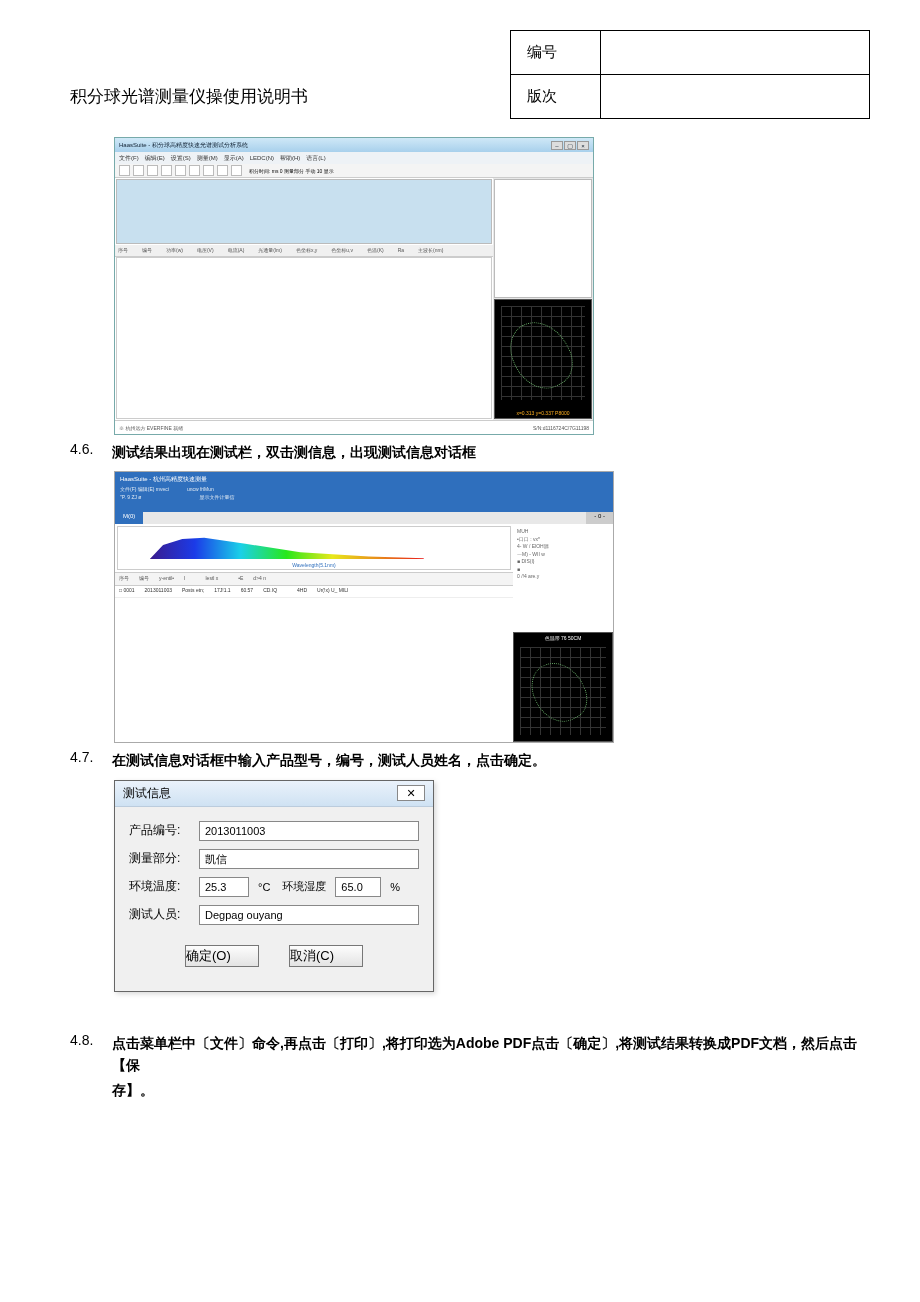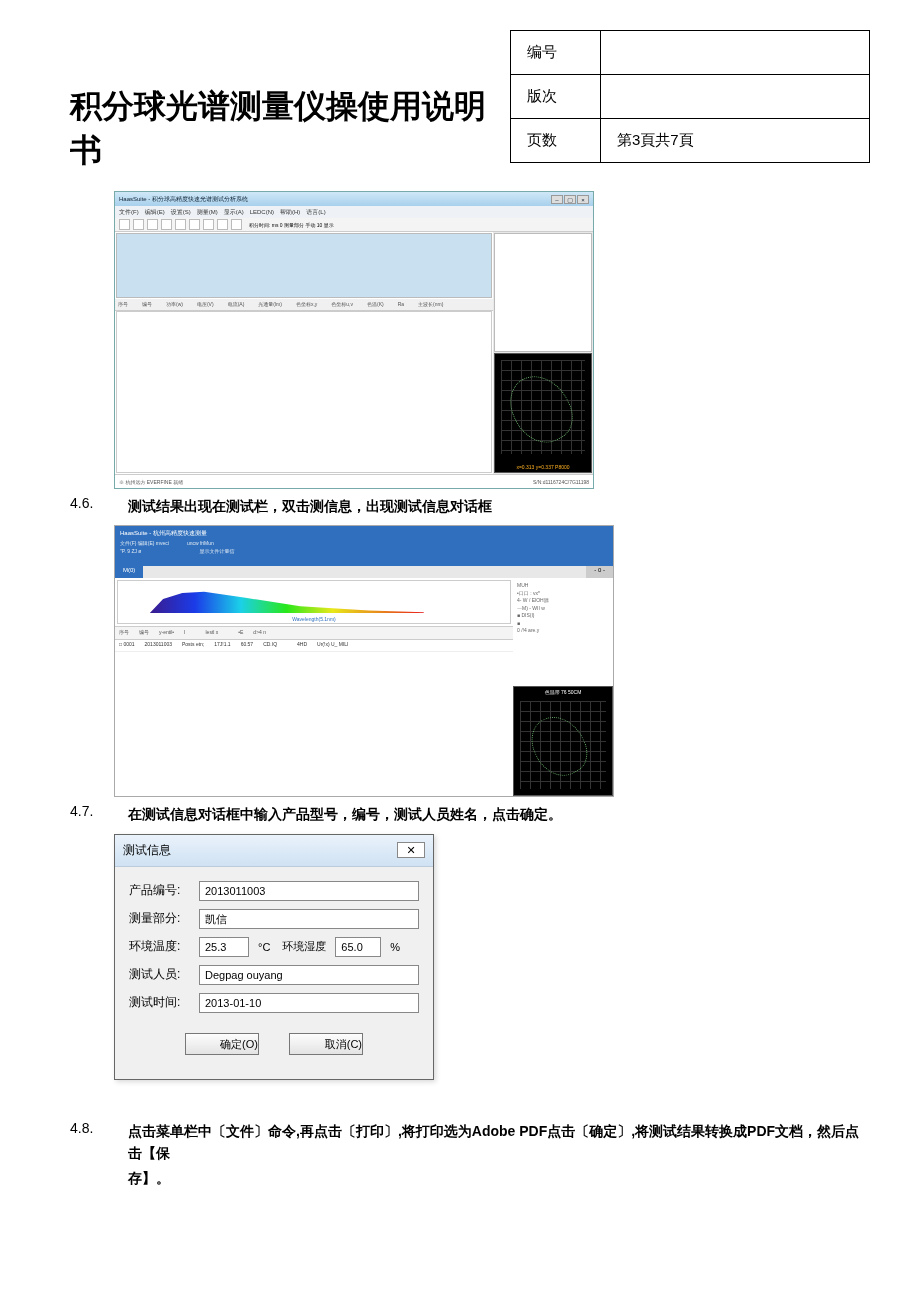--- a/index.html
+++ b/index.html
@@ -4,26 +4,26 @@
 <style>
   * { box-sizing: border-box; margin: 0; padding: 0; }
   body {
     background: #fff;
     font-family: "Microsoft YaHei", Arial, sans-serif;
     color: #000;
     width: 920px;
     padding: 30px 50px 40px 70px;
   }
   .header-row { display: flex; align-items: flex-start; gap: 20px; margin-bottom: 18px; }
-  .doc-title { font-size: 32px; font-weight: bold; flex: 1; padding-top: 55px; }
+  .doc-title { font-size: 17px; font-weight: normal; flex: 1; padding-top: 55px; }
   .meta-table { border-collapse: collapse; width: 360px; }
   .meta-table td { border: 1px solid #000; padding: 12px 16px; font-size: 15px; }
   .meta-table td.label { width: 90px; }
   .section { margin-bottom: 16px; }
-  .step-line { font-size: 14px; margin: 6px 0 8px 0; display: flex; gap: 26px; }
+  .step-line { font-size: 14px; margin: 6px 0 8px 0; display: flex; gap: 10px; }
   .step-num { width: 32px; }
   .step-txt { flex: 1; line-height: 1.6; font-weight: bold; }
   
   .shot1 {
     width: 480px; height: 298px; margin-left: 44px;
     border: 1px solid #7aa; background: #e8e8e8;
     display: flex; flex-direction: column; font-size: 6px;
   }
   .shot1-titlebar { height: 14px; background: linear-gradient(#cfe8f7,#a8d0ec); display:flex; align-items:center; padding:0 4px; font-size:6px; color:#123; }
   .shot1-titlebar .wbtns { margin-left:auto; display:flex; gap:1px;}
@@ -68,48 +68,44 @@
   .shot2-blank { flex:1; background:#fff;}
   .shot2-right { width:100px; display:flex; flex-direction:column; font-size:5px;}
   .shot2-rinfo { flex:1; padding:4px; color:#666; line-height:1.5;}
   .shot2-rbot { height:110px; background:#000; border:1px solid #555; position:relative;}
   .shot2-rbot .cie-title { position:absolute; top:2px; left:0; right:0; text-align:center; color:#fff; font-size:5px;}
   
   .shot3 {
     width: 320px; margin-left: 44px; border:1px solid #666; background:#f0f0f0;
     font-size:12px; box-shadow: 2px 2px 5px rgba(0,0,0,.15);
   }
-  .shot3-title { height:32px; background:linear-gradient(#eaf2fb,#cfe2f3); border-bottom:1px solid #bcd; display:flex; align-items:center; padding:0 8px; font-size:12px;}
+  .shot3-title { height:26px; background:linear-gradient(#eaf2fb,#cfe2f3); border-bottom:1px solid #bcd; display:flex; align-items:center; padding:0 8px; font-size:12px;}
   .shot3-title .x { margin-left:auto; width:28px; height:16px; border:1px solid #888; background:#fff; font-size:11px; text-align:center; line-height:14px;}
   .shot3-body { padding:14px 14px 10px 14px; }
   .frow { display:flex; align-items:center; gap:6px; margin-bottom:8px; }
   .frow .lbl { width:64px; font-size:12px; }
   .frow .fld { flex:1; border:1px solid #888; background:#fff; padding:2px 5px; font-size:11px; height:20px; line-height:15px;}
   .frow .unit { font-size:11px; padding:0 3px;}
   .shot3-btns { display:flex; justify-content:center; gap:30px; padding:12px 0 14px 0;}
-  .shot3-btns .btn { width:74px; height:22px; border:1px solid #777; background:linear-gradient(#fdfdfd,#e3e3e3); font-size:11px; text-align:right; line-height:20px;}
+  .shot3-btns .btn { width:74px; height:22px; border:1px solid #777; background:linear-gradient(#fdfdfd,#e3e3e3); font-size:13px; text-align:left; line-height:20px;}
 </style>
 </head>
 <body>
 
 <div class="header-row">
   <div class="doc-title">积分球光谱测量仪操使用说明书</div>
   <table class="meta-table">
     <tbody>
         <tr>
       <td class="label">编号</td>
       <td></td>
     </tr>
     <tr>
       <td class="label">版次</td>
       <td></td>
-    </tr>
-    <tr>
-      <td class="label">页数</td>
-      <td>第3頁共7頁</td>
     </tr>
   </tbody>
     </table>
 </div>
 
 <div class="shot1">
   <div class="shot1-titlebar">
     <span>HaasSuite - 积分球高精度快速光谱测试分析系统</span>
     <span class="wbtns">
       <span class="wb">–</span>
@@ -268,24 +264,20 @@
       <span class="fld" style="flex:0 0 50px">25.3</span>
       <span class="unit">°C</span>
       <span class="unit">环境湿度</span>
       <span class="fld" style="flex:0 0 46px">65.0</span>
       <span class="unit">%</span>
     </div>
     <div class="frow">
       <span class="lbl">测试人员:</span>
       <span class="fld">Degpag ouyang</span>
     </div>
-    <div class="frow">
-      <span class="lbl">测试时间:</span>
-      <span class="fld">2013-01-10</span>
-    </div>
     <div class="shot3-btns">
       <span class="btn">确定(O)</span>
       <span class="btn">取消(C)</span>
     </div>
   </div>
 </div>
 
 <div class="section step-line" style="margin-top:40px">
   <span class="step-num">4.8.</span>
   <span class="step-txt">点击菜单栏中〔文件〕命令,再点击〔打印〕,将打印选为Adobe PDF点击〔确定〕,将测试结果转换成PDF文档，然后点击【保</span>

